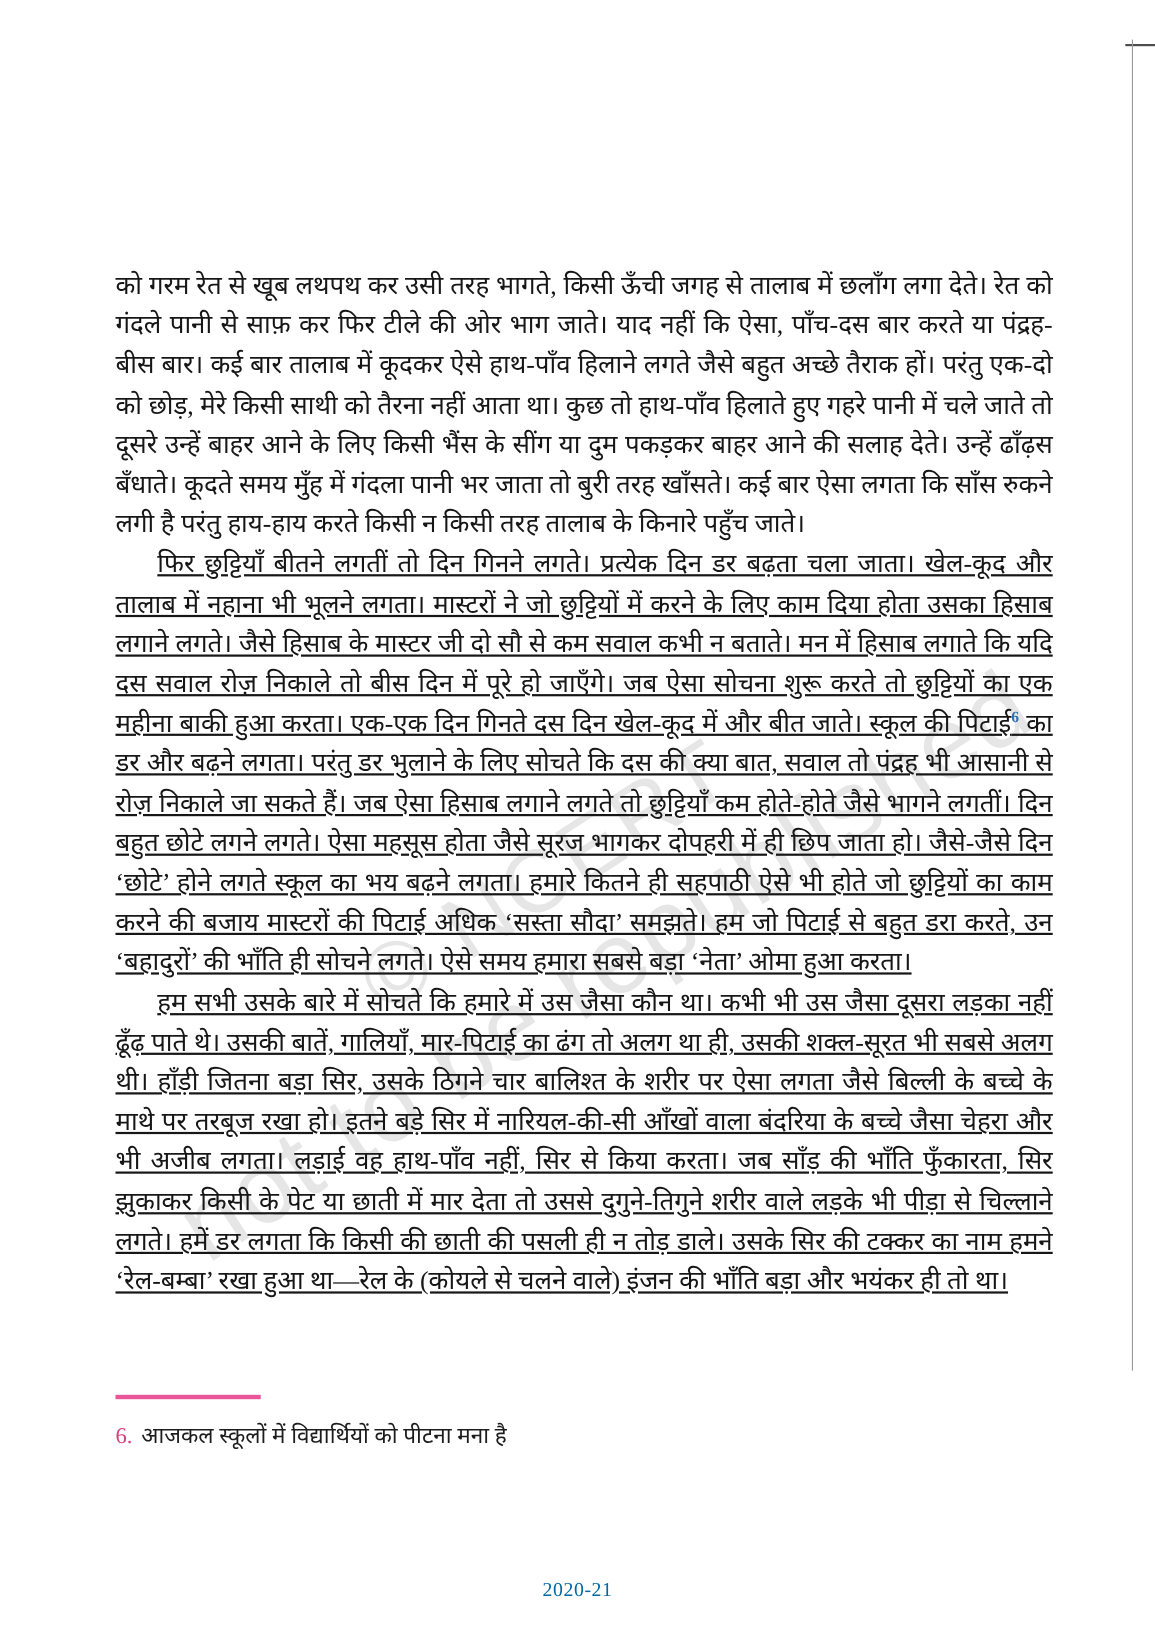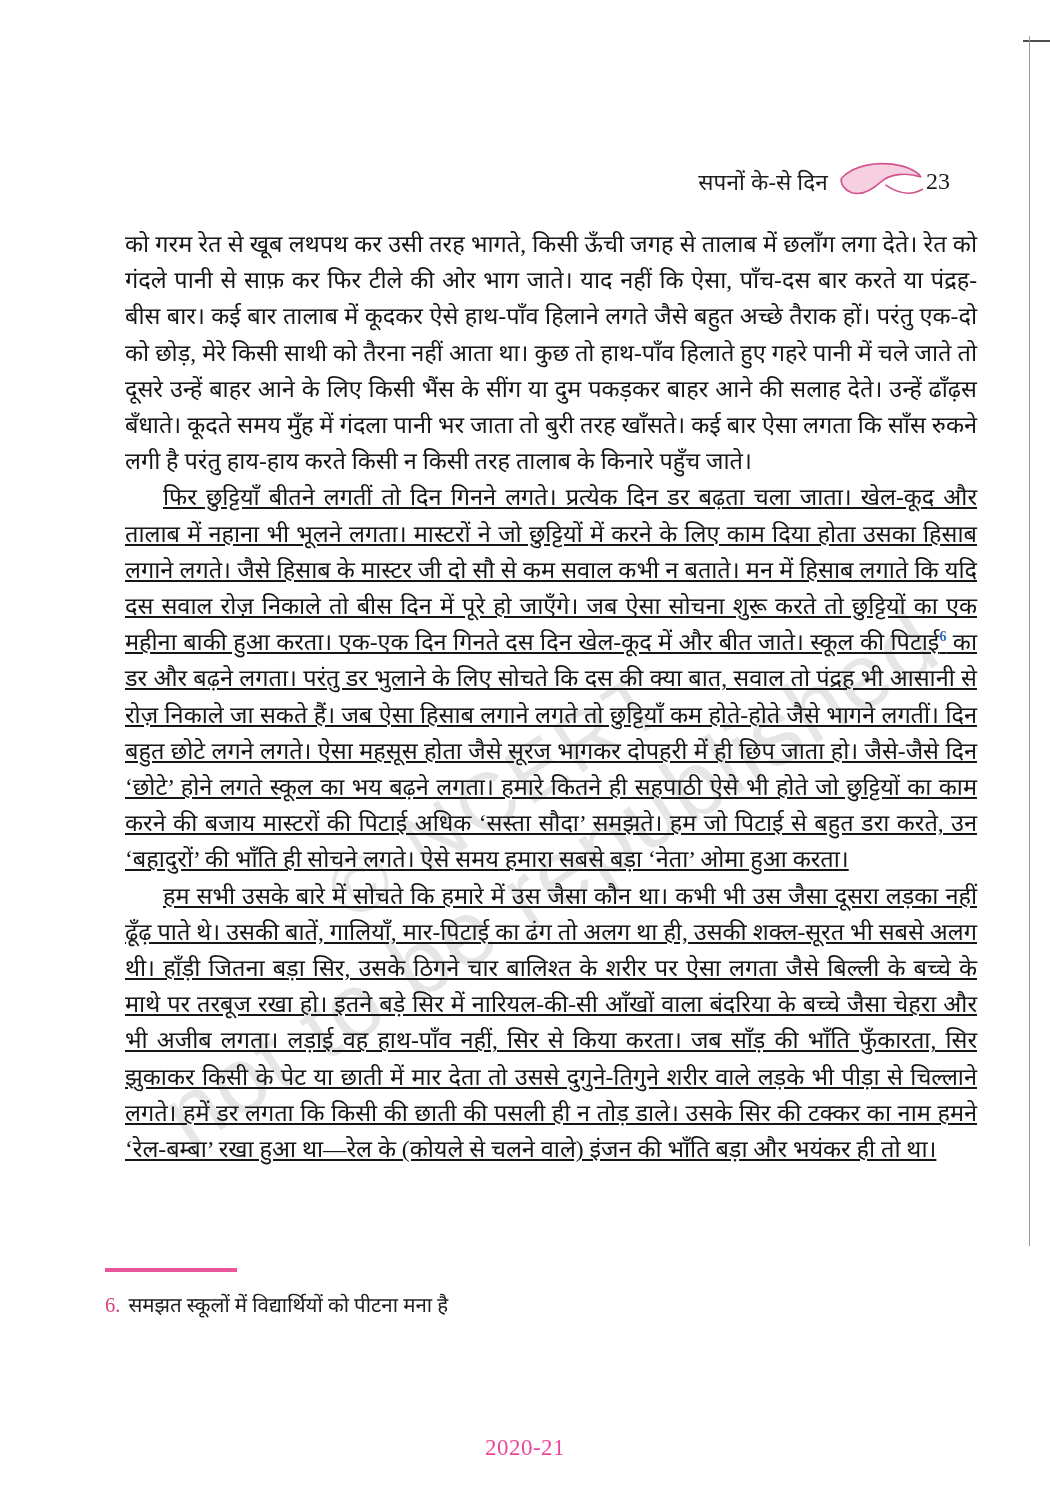--- a/index.html
+++ b/index.html
@@ -22,40 +22,40 @@
     position:absolute;top:158px;left:0;right:100px;
     display:flex;justify-content:flex-end;align-items:center;gap:8px;
     font-size:22.5px;color:#1c1c1c;
   }
   .chapter-title{white-space:nowrap;letter-spacing:.2px;}
   .swoosh{width:86px;height:46px;flex:0 0 auto;margin:0 -6px 0 2px;}
   .page-number{font-size:24px;}
 
   
   .body-text{
-    position:absolute;left:105px;top:226px;width:852px;
+    position:absolute;left:105px;top:242px;width:852px;
     font-size:23.5px;line-height:36.2px;
-    text-align:justify;text-justify:inter-word;margin-left:20px;
+    text-align:justify;text-justify:inter-word;
   }
   .para{margin:0;}
   .para.indent{text-indent:38px;text-decoration:underline;}
   .fn-ref{
     font-size:60%;line-height:0;vertical-align:super;
     color:#2f6eb6;font-weight:bold;
   }
 
   
   .footnote-rule{position:absolute;left:105px;top:1268px;width:132px;height:3.5px;background:#e8559b;}
   .footnote{position:absolute;left:105px;top:1290px;width:852px;font-size:20.5px;color:#1c1c1c;}
   .fn-num{color:#d6407f;margin-right:8px;}
 
   
   .page-footer{
     position:absolute;left:0;top:1435px;width:100%;
-    text-align:center;font-size:23px;color:#ec4899;letter-spacing:.5px;
+    text-align:center;font-size:18px;color:#0369a1;letter-spacing:.5px;
   }
 
   
   .watermark{
     position:absolute;inset:0;pointer-events:none;overflow:hidden;
     font-family:"Liberation Sans","DejaVu Sans",sans-serif;
   }
   .wm-inner{
     position:absolute;left:50%;top:56%;
     transform:translate(-50%,-50%) rotate(-33deg);
@@ -72,38 +72,30 @@
   <div class="trim-line-h"></div>
   <div class="trim-line-v"></div>
 
   <div class="watermark">
     <div class="wm-inner">
       <div class="wm-line1">© NCERT</div>
       <div class="wm-line2">not to be republished</div>
     </div>
   </div>
 
-  <header class="page-header">
-    <span class="chapter-title">सपनों के-से दिन</span>
-    <svg class="swoosh" viewBox="0 0 104 50" xmlns="http://www.w3.org/2000/svg">
-      <path d="M4 22 C18 6 48 0 78 7 C90 10 98 16 100 20 C82 14 62 17 52 26 C42 35 28 43 16 39 C8 36 3 29 4 22 Z" fill="#f6cfe0" stroke="#d2548f" stroke-width="2" stroke-linejoin="round"></path>
-      <path d="M58 30 C72 40 88 43 102 35" fill="none" stroke="#d2548f" stroke-width="2" stroke-linecap="round"></path>
-    </svg>
-    <span class="page-number">23</span>
-  </header>
 
   <main class="body-text">
     <p class="para">को गरम रेत से खूब लथपथ कर उसी तरह भागते, किसी ऊँची जगह से तालाब में छलाँग लगा देते। रेत को गंदले पानी से साफ़ कर फिर टीले की ओर भाग जाते। याद नहीं कि ऐसा, पाँच-दस बार करते या पंद्रह-बीस बार। कई बार तालाब में कूदकर ऐसे हाथ-पाँव हिलाने लगते जैसे बहुत अच्छे तैराक हों। परंतु एक-दो को छोड़, मेरे किसी साथी को तैरना नहीं आता था। कुछ तो हाथ-पाँव हिलाते हुए गहरे पानी में चले जाते तो दूसरे उन्हें बाहर आने के लिए किसी भैंस के सींग या दुम पकड़कर बाहर आने की सलाह देते। उन्हें ढाँढ़स बँधाते। कूदते समय मुँह में गंदला पानी भर जाता तो बुरी तरह खाँसते। कई बार ऐसा लगता कि साँस रुकने लगी है परंतु हाय-हाय करते किसी न किसी तरह तालाब के किनारे पहुँच जाते।</p>
     <p class="para indent"><span>फिर छुट्टियाँ बीतने लगतीं तो दिन गिनने लगते। प्रत्येक दिन डर बढ़ता चला जाता। खेल-कूद और तालाब में नहाना भी भूलने लगता। मास्टरों ने जो छुट्टियों में करने के लिए काम दिया होता उसका हिसाब लगाने लगते। जैसे हिसाब के मास्टर जी दो सौ से कम सवाल कभी न बताते। मन में हिसाब लगाते कि यदि दस सवाल रोज़ निकाले तो बीस दिन में पूरे हो जाएँगे। जब ऐसा सोचना शुरू करते तो छुट्टियों का एक महीना बाकी हुआ करता। एक-एक दिन गिनते दस दिन खेल-कूद में और बीत जाते। स्कूल की पिटाई</span><sup class="fn-ref">6</sup><span> का डर और बढ़ने लगता। परंतु डर भुलाने के लिए सोचते कि दस की क्या बात, सवाल तो पंद्रह भी आसानी से रोज़ निकाले जा सकते हैं। जब ऐसा हिसाब लगाने लगते तो छुट्टियाँ कम होते-होते जैसे भागने लगतीं। दिन बहुत छोटे लगने लगते। ऐसा महसूस होता जैसे सूरज भागकर दोपहरी में ही छिप जाता हो। जैसे-जैसे दिन ‘छोटे’ होने लगते स्कूल का भय बढ़ने लगता। हमारे कितने ही सहपाठी ऐसे भी होते जो छुट्टियों का काम करने की बजाय मास्टरों की पिटाई अधिक ‘सस्ता सौदा’ समझते। हम जो पिटाई से बहुत डरा करते, उन ‘बहादुरों’ की भाँति ही सोचने लगते। ऐसे समय हमारा सबसे बड़ा ‘नेता’ ओमा हुआ करता।</span></p>
     <p class="para indent">हम सभी उसके बारे में सोचते कि हमारे में उस जैसा कौन था। कभी भी उस जैसा दूसरा लड़का नहीं ढूँढ़ पाते थे। उसकी बातें, गालियाँ, मार-पिटाई का ढंग तो अलग था ही, उसकी शक्ल-सूरत भी सबसे अलग थी। हाँड़ी जितना बड़ा सिर, उसके ठिगने चार बालिश्त के शरीर पर ऐसा लगता जैसे बिल्ली के बच्चे के माथे पर तरबूज रखा हो। इतने बड़े सिर में नारियल-की-सी आँखों वाला बंदरिया के बच्चे जैसा चेहरा और भी अजीब लगता। लड़ाई वह हाथ-पाँव नहीं, सिर से किया करता। जब साँड़ की भाँति फुँकारता, सिर झुकाकर किसी के पेट या छाती में मार देता तो उससे दुगुने-तिगुने शरीर वाले लड़के भी पीड़ा से चिल्लाने लगते। हमें डर लगता कि किसी की छाती की पसली ही न तोड़ डाले। उसके सिर की टक्कर का नाम हमने ‘रेल-बम्बा’ रखा हुआ था—रेल के (कोयले से चलने वाले) इंजन की भाँति बड़ा और भयंकर ही तो था।</p>
   </main>
 
   <div class="footnote-rule"></div>
 
   <div class="footnote">
-    <span class="fn-num">6.</span><span class="fn-text">समझत स्कूलों में विद्यार्थियों को पीटना मना है</span>
+    <span class="fn-num">6.</span><span class="fn-text">आजकल स्कूलों में विद्यार्थियों को पीटना मना है</span>
   </div>
 
   <footer class="page-footer">
     <span>2020-21</span>
   </footer>
 
 </div>
 
 </body></html>

